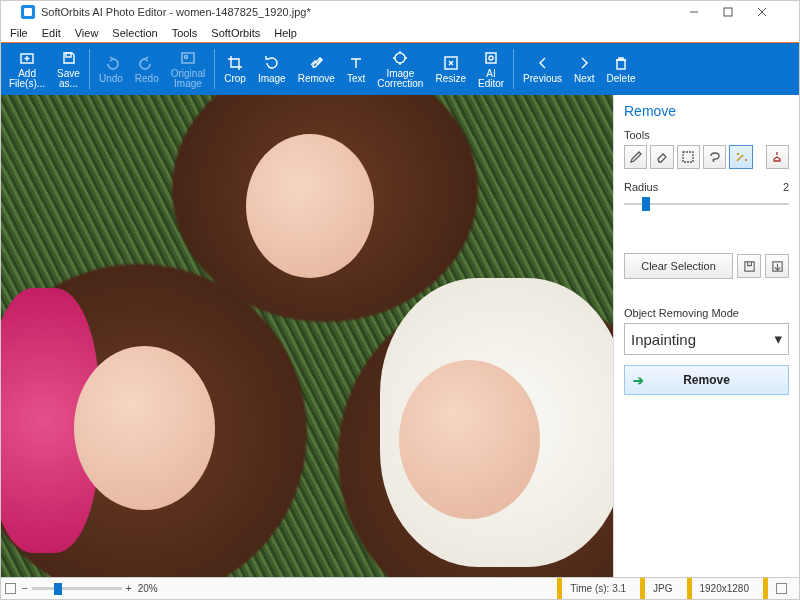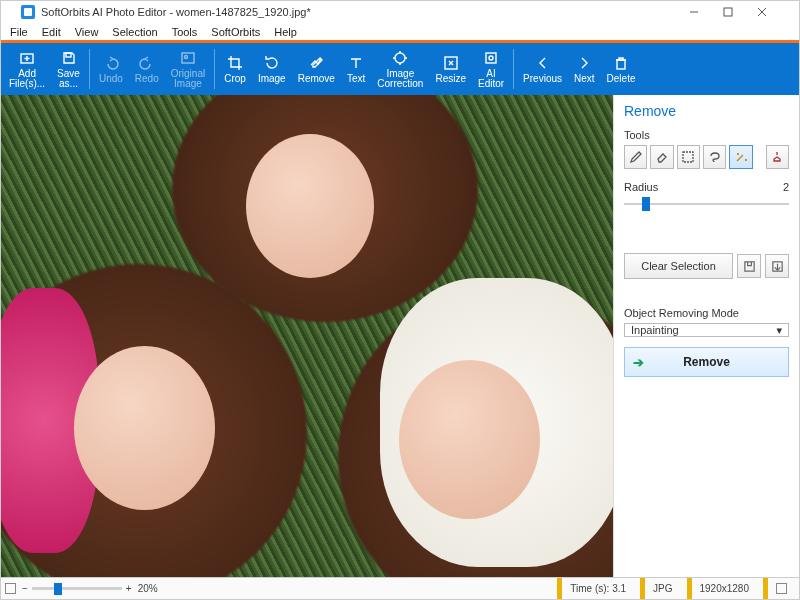--- a/index.html
+++ b/index.html
@@ -8,21 +8,21 @@
 
 
 .titlebar { height: 22px; background: #fff; display: flex; align-items: center; padding: 0 20px; font-size: 11px; color: #333; }
 .titlebar .icon { width: 14px; height: 14px; background: #1e88e5; border-radius: 2px; margin-right: 6px; position: relative; }
 .titlebar .icon::after { content: ""; position: absolute; inset: 3px; background: #fff; border-radius: 1px; }
 .titlebar .spacer { flex: 1; }
 .winbtn { width: 34px; height: 22px; display: flex; align-items: center; justify-content: center; color: #555; }
 .winbtn svg { width: 10px; height: 10px; }
 
 
-.menubar { height: 20px; background: #fff; display: flex; align-items: center; font-size: 11px; color: #222; padding: 0 2px; border-bottom: 3px solid #f97316; }
+.menubar { height: 20px; background: #fff; display: flex; align-items: center; font-size: 11px; color: #222; padding: 0 2px; border-bottom: 1px solid #f97316; }
 .menubar span { padding: 2px 7px; cursor: default; }
 
 
 .ribbon { height: 52px; background: #0b74d1; display: flex; align-items: stretch; color: #fff; font-size: 10px; padding: 0 2px; }
 .rbtn { display: flex; flex-direction: column; align-items: center; justify-content: center; padding: 0 6px; gap: 2px; cursor: default; position: relative; }
 .rbtn.faded { opacity: 0.55; }
 .rbtn .glyph { height: 18px; display: flex; align-items: center; justify-content: center; }
 .rbtn svg { width: 16px; height: 16px; fill: none; stroke: #fff; stroke-width: 1.4; }
 .rsep { width: 1px; background: rgba(255,255,255,0.35); margin: 6px 3px; }
 .rbtn .lbl { line-height: 10px; text-align: center; white-space: pre; }
@@ -41,21 +41,21 @@
 .toolbtn.spaced { margin-left: 10px; }
 .toolbtn svg { width: 14px; height: 14px; stroke: #555; fill: none; stroke-width: 1.3; }
 .radiusrow { display: flex; justify-content: space-between; align-items: center; margin-bottom: 2px; }
 .slider { position: relative; height: 18px; margin-bottom: 40px; }
 .slider .track { position: absolute; top: 8px; left: 0; right: 0; height: 2px; background: #d0d0d0; }
 .slider .thumb { position: absolute; top: 2px; width: 8px; height: 14px; background: #0b74d1; left: 18px; }
 .btnrow { display: flex; gap: 4px; margin-bottom: 28px; align-items: center; }
 .clearbtn { flex: 1; height: 26px; border: 1px solid #bbb; background: linear-gradient(#fdfdfd,#ececec); font-size: 11px; display: flex; align-items: center; justify-content: center; }
 .smallbtn { width: 24px; height: 24px; border: 1px solid #bbb; background: linear-gradient(#fdfdfd,#ececec); display:flex; align-items:center; justify-content:center;}
 .smallbtn svg{width:13px;height:13px;stroke:#666;fill:none;stroke-width:1.3;}
-.selectbox { height: 14px; border: 1px solid #bbb; display: flex; align-items: center; justify-content: space-between; padding: 0 6px; font-size: 11px; margin-bottom: 10px; background:#fff;}
+.selectbox { height: 32px; border: 1px solid #bbb; display: flex; align-items: center; justify-content: space-between; padding: 0 6px; font-size: 15px; margin-bottom: 10px; background:#fff;}
 .removebtn { height: 30px; border: 1px solid #9ac6ef; background: linear-gradient(#f0f7fe,#d9ecfc); display: flex; align-items: center; justify-content: center; font-size: 12px; font-weight: 600; color: #222; position: relative; }
 .removebtn .arrow { position: absolute; left: 8px; color: #1aa05a; font-size: 13px; }
 
 
 .grass { position: absolute; inset: 0; background:
   radial-gradient(ellipse 260px 190px at 18% 70%, #e9b9a2 0 35%, transparent 36%),
   radial-gradient(ellipse 220px 170px at 55% 22%, #e9b9a2 0 33%, transparent 34%),
   radial-gradient(ellipse 280px 210px at 82% 75%, #f5f2ec 0 36%, transparent 37%),
   repeating-linear-gradient(63deg, #2e4720 0 3px, #3d5a2a 3px 6px, #52733a 6px 9px);
 }

